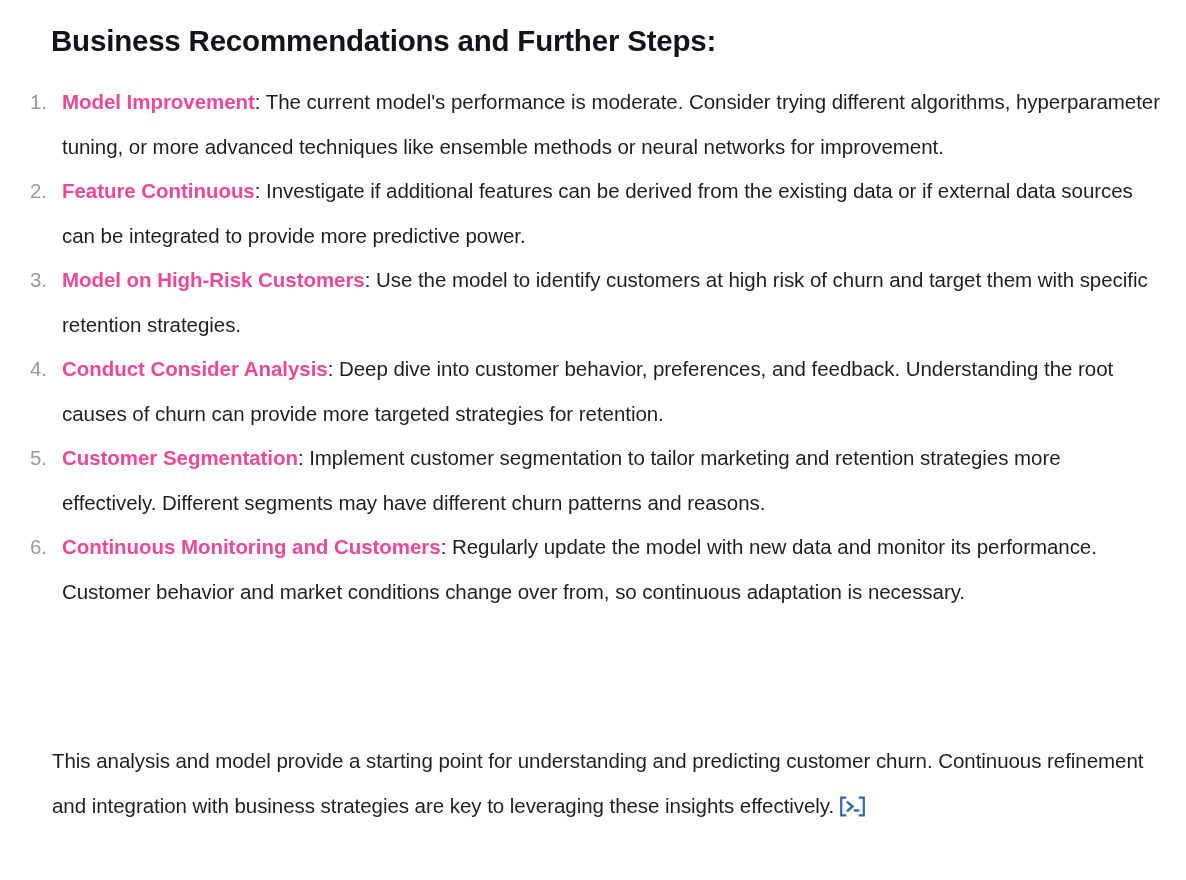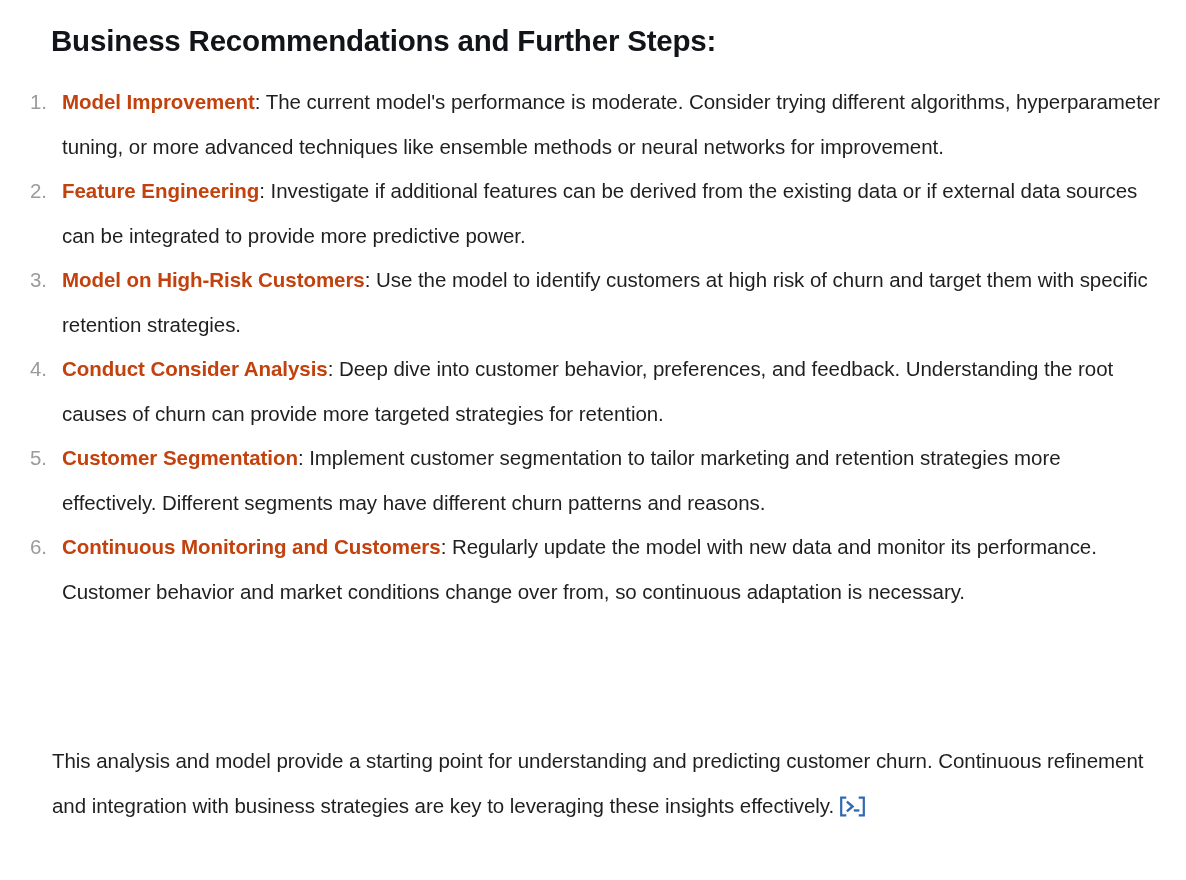--- a/index.html
+++ b/index.html
@@ -64,21 +64,21 @@
     width: 26px;
     text-align: left;
     color: #9b9b9b;
     font-size: 20.5px;
     line-height: 44.5px;
     font-weight: normal;
   }
 
   .rec-term {
     font-weight: bold;
-    color: #c2410c;
+    color: #ec4899;
   }
 
   .closing-paragraph {
     position: absolute;
     left: 51px;
     top: 738px;
     width: 1112px;
     margin: 1px;
     font-size: 20.5px;
     line-height: 44.5px;
@@ -106,21 +106,21 @@
 
   <ol class="rec-list">
 
     <li class="rec-item">
       <span class="rec-number">1.</span>
       <span class="rec-term">Model Improvement</span><span>: </span><span>The current model's performance is moderate. Consider trying different algorithms, hyperparameter tuning, or more advanced techniques like ensemble methods or neural networks for improvement.</span>
     </li>
 
     <li class="rec-item">
       <span class="rec-number">2.</span>
-      <span class="rec-term">Feature Engineering</span><span>: </span><span>Investigate if additional features can be derived from the existing data or if external data sources can be integrated to provide more predictive power.</span>
+      <span class="rec-term">Feature Continuous</span><span>: </span><span>Investigate if additional features can be derived from the existing data or if external data sources can be integrated to provide more predictive power.</span>
     </li>
 
     <li class="rec-item">
       <span class="rec-number">3.</span>
       <span class="rec-term">Model on High-Risk Customers</span><span>: </span><span>Use the model to identify customers at high risk of churn and target them with specific retention strategies.</span>
     </li>
 
     <li class="rec-item">
       <span class="rec-number">4.</span>
       <span class="rec-term">Conduct Consider Analysis</span><span>: </span><span>Deep dive into customer behavior, preferences, and feedback. Understanding the root causes of churn can provide more targeted strategies for retention.</span>

